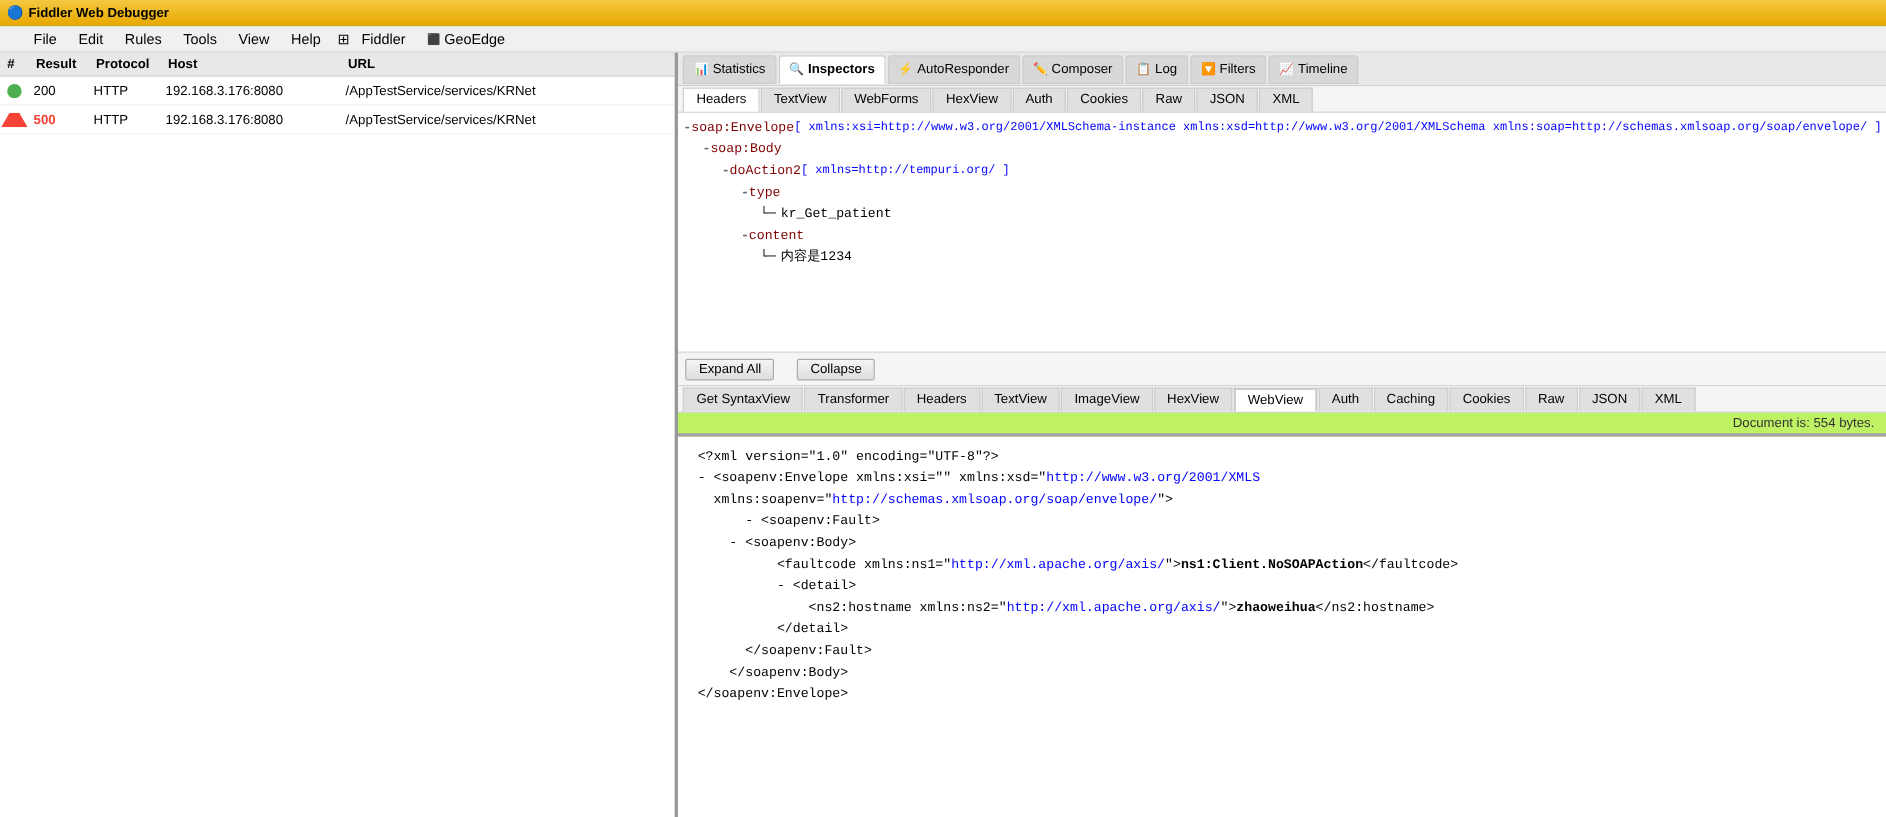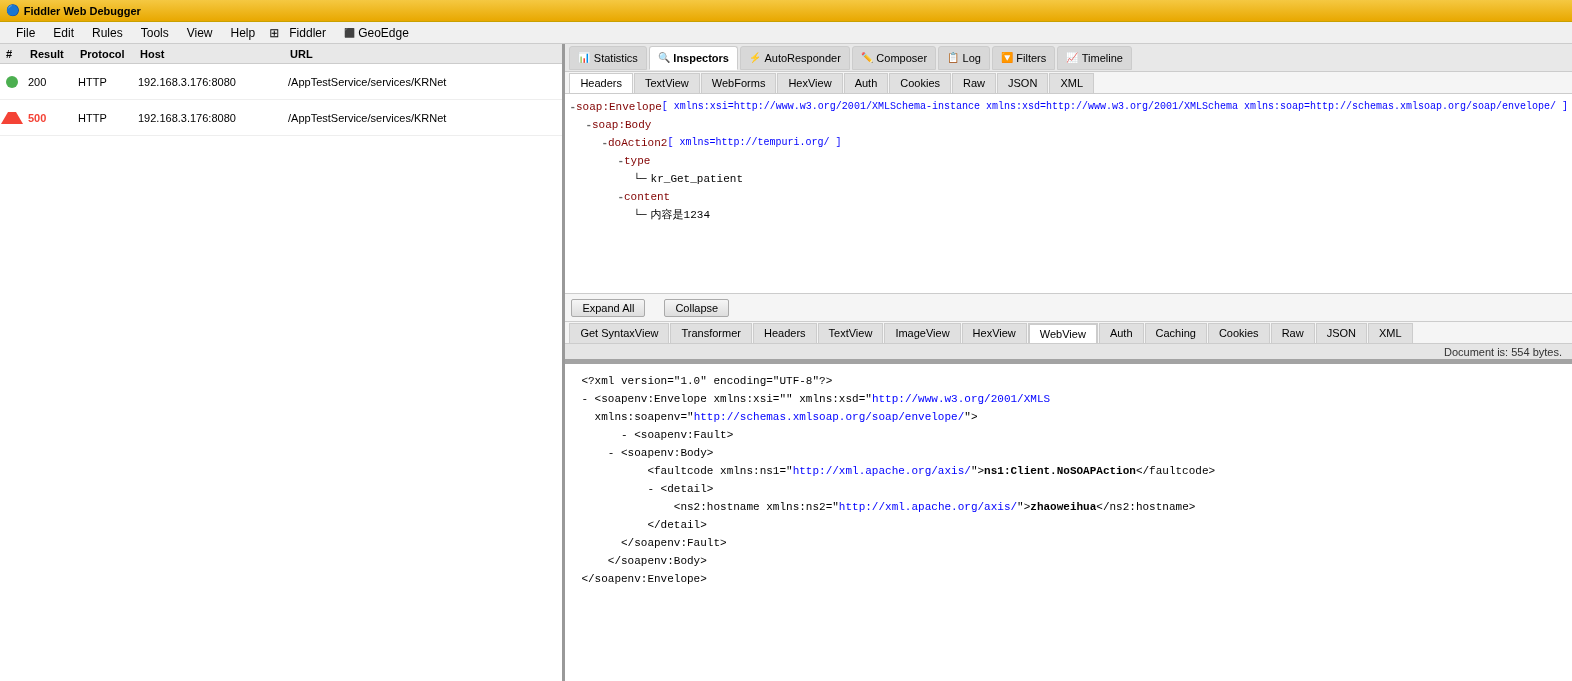--- a/index.html
+++ b/index.html
@@ -17,21 +17,21 @@
       border-bottom: 1px solid #c8a000;
     }
 
     
     .menu-bar {
       background: #f0f0f0;
       border-bottom: 1px solid #ccc;
       height: 22px;
       display: flex;
       align-items: center;
-      padding: 0 8px;
+      padding: 0 20px;
       gap: 2px;
     }
     .menu-item {
       padding: 2px 8px;
       cursor: pointer;
       font-size: 12px;
       border-radius: 2px;
     }
     .menu-geoedge {
       display: flex;
@@ -62,21 +62,21 @@
       align-items: center;
       padding: 0 2px;
       font-size: 11px;
       font-weight: bold;
     }
     .sessions-header span { padding: 0 4px; }
     .sessions-list { flex: 1; background: white; }
     .session-row {
       display: grid;
       grid-template-columns: 24px 50px 60px 150px 1fr;
-      height: 36px;
+      height: 24px;
       align-items: center;
       border-bottom: 1px solid #eee;
       cursor: pointer;
       font-size: 11px;
     }
     .session-row span { padding: 0 4px; overflow: hidden; text-overflow: ellipsis; white-space: nowrap; }
     .session-icon { display: flex; align-items: center; justify-content: center; }
     .icon-circle { width: 12px; height: 12px; border-radius: 50%; background: #4caf50; display: inline-block; }
     .icon-triangle { width: 0; height: 0; border-left: 7px solid transparent; border-right: 7px solid transparent; border-bottom: 12px solid #f44336; display: inline-block; }
     .status-200 { color: #000; }
@@ -208,22 +208,22 @@
       white-space: nowrap;
     }
     .resp-tab.active {
       background: white;
       border: 2px solid #ccc;
       border-bottom: none;
     }
 
     
     .doc-info {
-      background: #e5e5e5;
-      border-bottom: 5px solid #a3a3a3;
+      background: #bef264;
+      border-bottom: 3px solid #a3a3a3;
       height: 20px;
       display: flex;
       align-items: center;
       justify-content: flex-end;
       padding: 0 10px;
       font-size: 11px;
       color: #333;
     }
 
     

